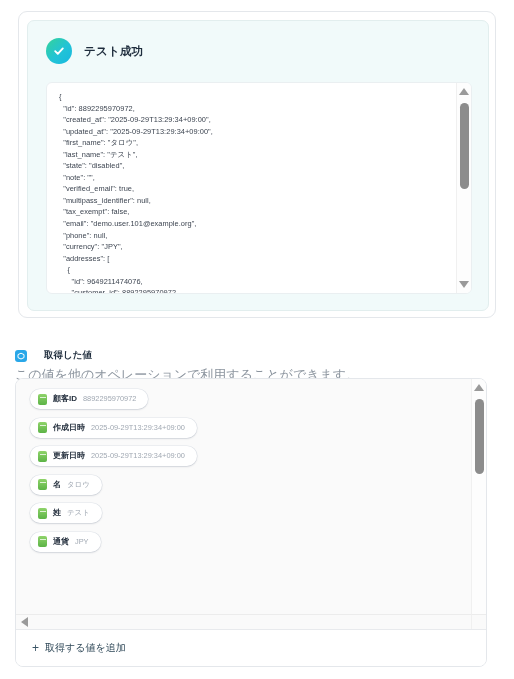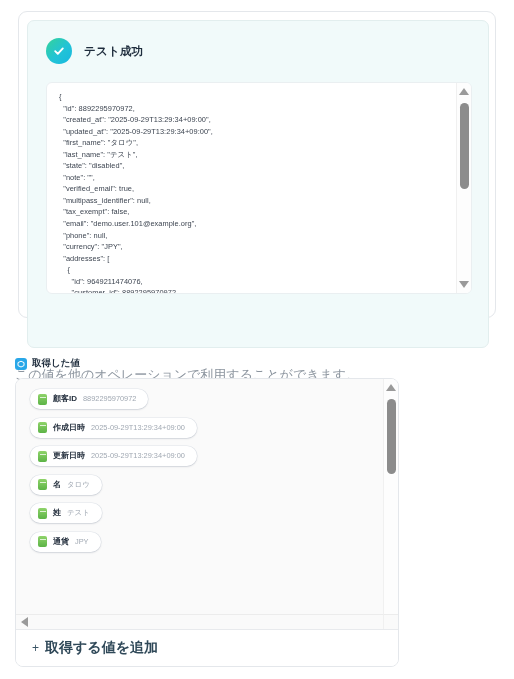--- a/index.html
+++ b/index.html
@@ -17,21 +17,21 @@
     position: absolute;
     left: 18px; top: 11px;
     width: 478px; height: 307px;
     background: #ffffff;
     border: 1px solid #e4e7eb;
     border-radius: 9px;
   }
   .result-inner {
     position: absolute;
     left: 8px; top: 8px;
-    width: 462px; height: 328px;
+    width: 462px; height: 291px;
     background: #f1fafa;
     border: 1px solid #e2eeee;
     border-radius: 7px;
     overflow: hidden;
   }
 
   .success-head {
     display: flex;
     align-items: center;
     gap: 12px;
@@ -99,21 +99,21 @@
     position: absolute;
     left: 3px; width: 9px;
     border-radius: 5px;
     background: #8c8c8c;
   }
 
   
   .values-head {
     position: absolute;
     left: 15px; top: 349px;
-    display: flex; align-items: center; gap: 5px; margin-top: 8px;
+    display: flex; align-items: center; gap: 17px;
   }
   .head-icon {
     width: 12px; height: 12px;
     border-radius: 3px;
     background: #29a7e8;
     display: flex; align-items: center; justify-content: center;
     flex: none;
   }
   .values-title {
     font-size: 9.5px; font-weight: bold; color: #1f2d3d;
@@ -121,21 +121,21 @@
   .values-sub {
     position: absolute;
     left: 15px; top: 366px;
     font-size: 13px;
     color: #8b949e;
   }
 
   .values-card {
     position: absolute;
     left: 15px; top: 378px;
-    width: 384px; height: 289px;
+    width: 472px; height: 289px;
     background: #ffffff;
     border: 1px solid #e4e7eb;
     border-radius: 8px;
     overflow: hidden;
   }
   .values-scrollarea {
     position: absolute;
     left: 0; top: 0;
     width: 469px; height: 252px;
     background: #fafafa;
@@ -210,21 +210,21 @@
     background: #ffffff;
     display: flex; align-items: center;
     padding-left: 16px;
     gap: 6px;
   }
   .plus-glyph {
     font-size: 12px; color: #3b5566; line-height: 1;
     font-weight: normal;
   }
   .add-label {
-    font-size: 14px; color: #2f4858; font-weight: bold;
+    font-size: 10px; color: #2f4858; font-weight: normal;
   }
 </style>
 </head>
 <body>
 
 <div class="result-card">
   <div class="result-inner">
 
     <div class="success-head">
       <span class="check-circle">

